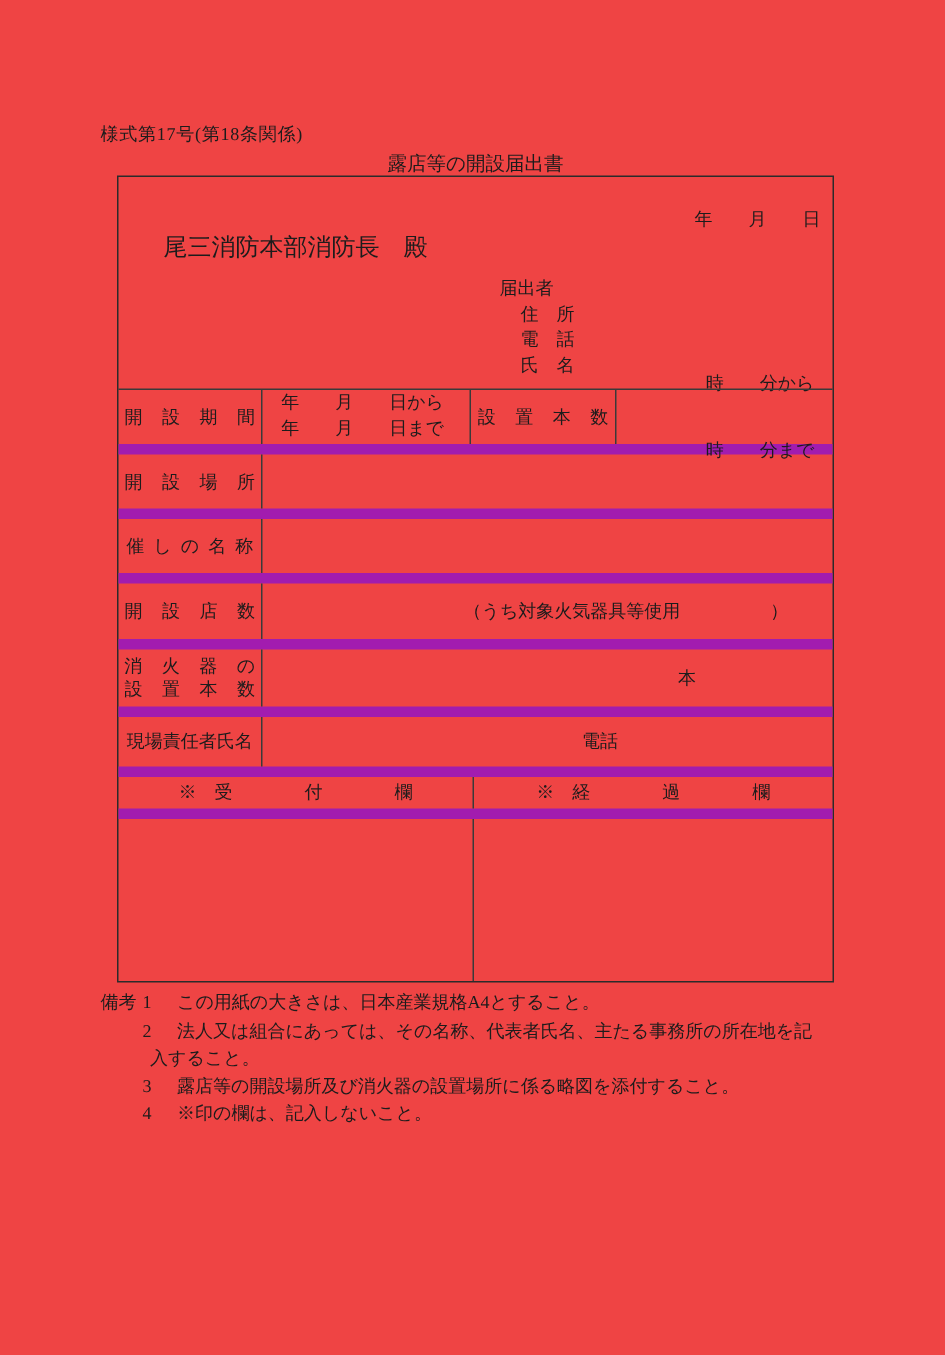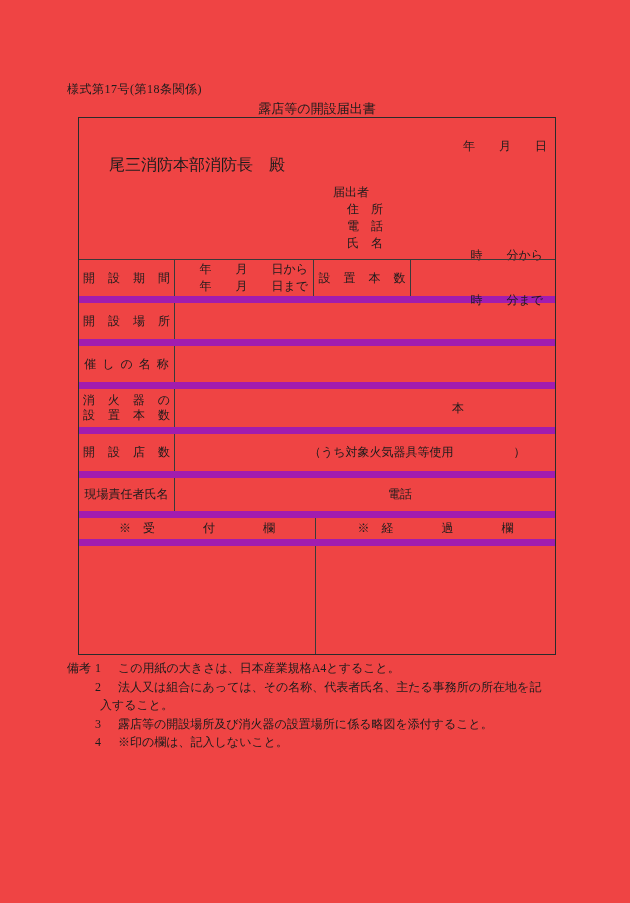--- a/index.html
+++ b/index.html
@@ -49,21 +49,21 @@
   .r1 { height: 43px; } .r2 { height: 43px; } .r3 { height: 43px; }
   .r4 { height: 44px; } .r5 { height: 45px; } .r6 { height: 40px; }
   .r7 { height: 28px; }
 
   .label-cell { width: 96px; }
   .ls13 { letter-spacing: 13px; margin-right: -13px; white-space: nowrap; }
   .ls6  { letter-spacing: 6px;  margin-right: -6px;  white-space: nowrap; }
   .ls0  { letter-spacing: 0; white-space: nowrap; }
   .two-line { flex-direction: column; line-height: 15px; }
 
-  .period-cell { width: 139px; flex-direction: column; align-items: flex-end; justify-content: center; padding-right: 5px; line-height: 17px; }
+  .period-cell { width: 139px; flex-direction: column; align-items: flex-end; justify-content: center; padding-right: 17px; line-height: 17px; font-family: Liberation Mono, monospace; }
   .hours-label-cell { width: 97px; }
   .time-cell { flex-direction: column; align-items: flex-end; justify-content: center; padding-right: 12px; line-height: 17px; }
 
   .left-pad { justify-content: flex-start; }
   .stalls-val { padding-left: 134px; }
   .ext-val { padding-left: 277px; }
   .mgr-val { padding-left: 213px; }
 
   .half-left { width: 237px; }
   .mark-head { white-space: nowrap; }
@@ -120,39 +120,39 @@
       <div class="cell grow no-r"></div>
     </div>
 
     <div class="t-row r3">
       <div class="cell label-cell">
         <span class="ls6">催しの名称</span>
       </div>
       <div class="cell grow no-r"></div>
     </div>
 
+    <div class="t-row r4">
+      <div class="cell label-cell">
+        <span class="ls13">開設店数</span>
+      </div>
+      <div class="cell grow no-r left-pad stalls-val">
+        <span>（うち対象火気器具等使用　　　　　）</span>
+      </div>
+    </div>
+
     <div class="t-row r5">
       <div class="cell label-cell two-line">
         <span class="ls13">消火器の</span>
         <span class="ls13">設置本数</span>
       </div>
       <div class="cell grow no-r left-pad ext-val">
         <span>本</span>
       </div>
     </div>
 
-    <div class="t-row r4">
-      <div class="cell label-cell">
-        <span class="ls13">開設店数</span>
-      </div>
-      <div class="cell grow no-r left-pad stalls-val">
-        <span>（うち対象火気器具等使用　　　　　）</span>
-      </div>
-    </div>
-
     <div class="t-row r6">
       <div class="cell label-cell">
         <span class="ls0">現場責任者氏名</span>
       </div>
       <div class="cell grow no-r left-pad mgr-val">
         <span>電話</span>
       </div>
     </div>
 
     <div class="t-row r7">

